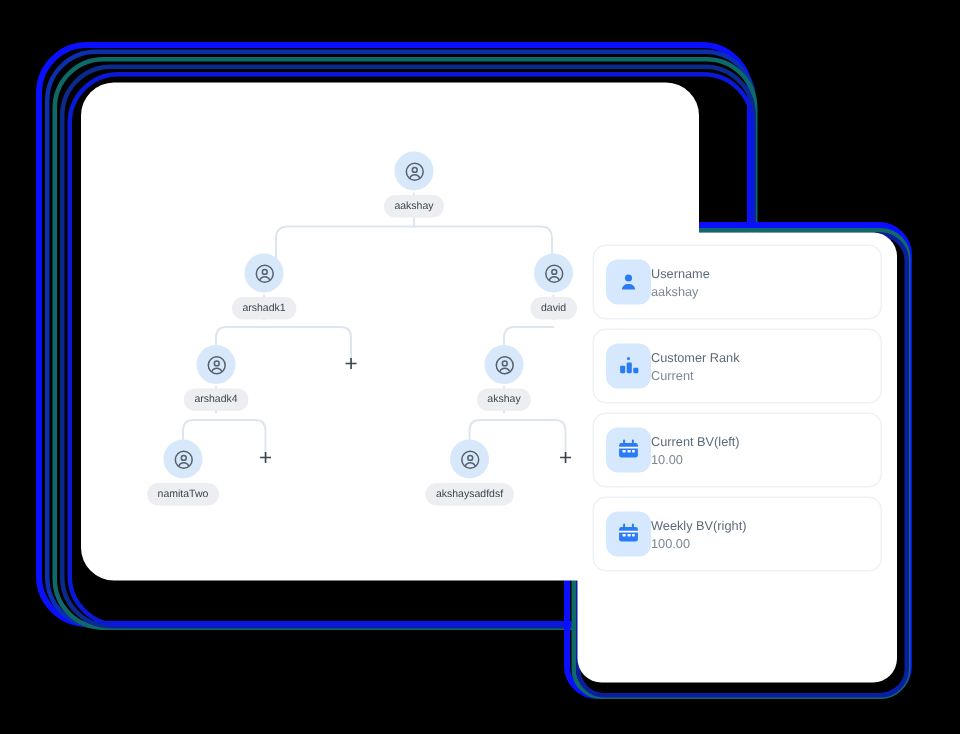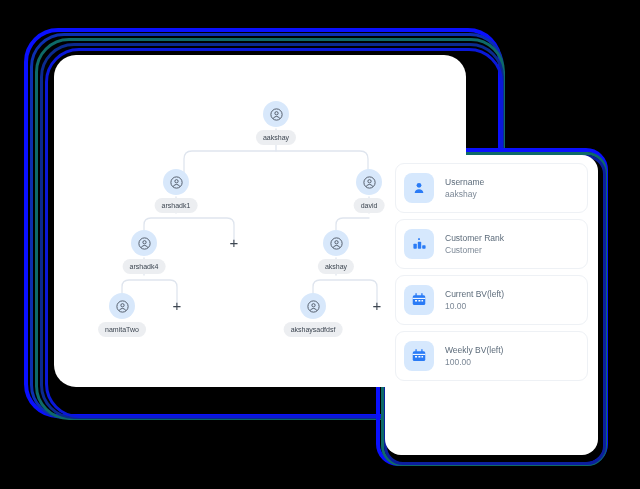--- a/index.html
+++ b/index.html
@@ -78,21 +78,20 @@
     left:385px;top:155px;
     width:213px;height:300px;
     background:#ffffff;
     border-radius:16px;
     padding:8px 10px;
     box-sizing:border-box;
   }
   .info-row{
     display:flex;
     align-items:center;
-    gap:11px;
     height:50px;
     padding:0 8px;
     border-radius:9px;
     border:1px solid #eef1f5;
     box-sizing:border-box;
     margin-bottom:6px;
     background:#ffffff;
   }
   .info-row:last-child{margin-bottom:0;}
   .info-icon{
@@ -247,21 +246,21 @@
       <div class="info-icon">
         <svg width="17" height="17" viewBox="0 0 24 24" fill="#2a7bf6">
           <rect x="10" y="3" width="2.6" height="2.6" rx="0.6"></rect>
           <rect x="9.6" y="8" width="4.8" height="10" rx="1"></rect>
           <rect x="3.4" y="11" width="4.8" height="7" rx="1"></rect>
           <rect x="15.8" y="13" width="4.8" height="5" rx="1"></rect>
         </svg>
       </div>
       <div class="info-text">
         <span class="info-label">Customer Rank</span>
-        <span class="info-value">Customer</span>
+        <span class="info-value">Current</span>
       </div>
     </div>
 
 
     <div class="info-row">
       <div class="info-icon">
         <svg width="16" height="16" viewBox="0 0 24 24">
           <rect x="2.6" y="5" width="18.8" height="14.6" rx="2.4" fill="#2a7bf6"></rect>
           <path d="M7.6 2.6v3.2M16.4 2.6v3.2" stroke="#2a7bf6" stroke-width="2" stroke-linecap="round"></path>
           <path d="M2.6 9.6h18.8" stroke="#ffffff" stroke-width="1.6"></path>
@@ -281,19 +280,19 @@
         <svg width="16" height="16" viewBox="0 0 24 24">
           <rect x="2.6" y="5" width="18.8" height="14.6" rx="2.4" fill="#2a7bf6"></rect>
           <path d="M7.6 2.6v3.2M16.4 2.6v3.2" stroke="#2a7bf6" stroke-width="2" stroke-linecap="round"></path>
           <path d="M2.6 9.6h18.8" stroke="#ffffff" stroke-width="1.6"></path>
           <rect x="6" y="12" width="3.2" height="2.4" rx="0.6" fill="#ffffff"></rect>
           <rect x="11" y="12" width="3.2" height="2.4" rx="0.6" fill="#ffffff"></rect>
           <rect x="15.6" y="12" width="2.6" height="2.4" rx="0.6" fill="#ffffff"></rect>
         </svg>
       </div>
       <div class="info-text">
-        <span class="info-label">Weekly BV(left)</span>
+        <span class="info-label">Weekly BV(right)</span>
         <span class="info-value">100.00</span>
       </div>
     </div>
 
   </div>
 </div>
 
 </body></html>

